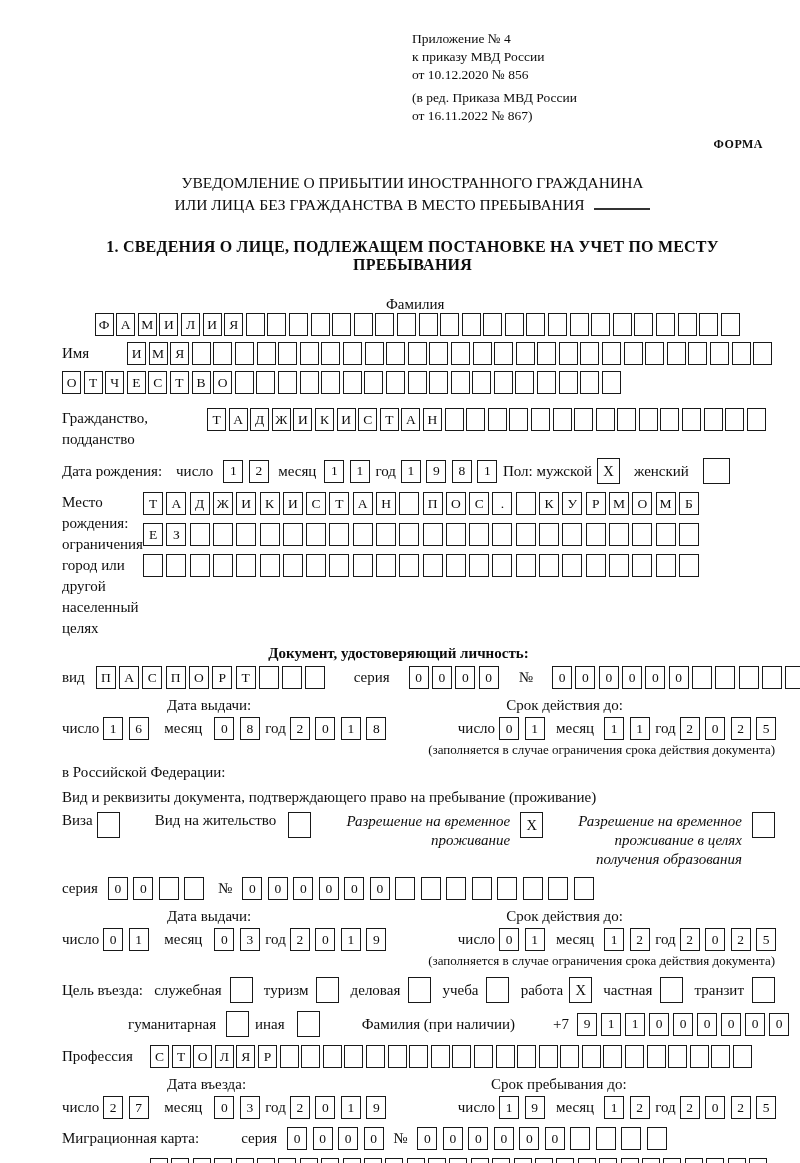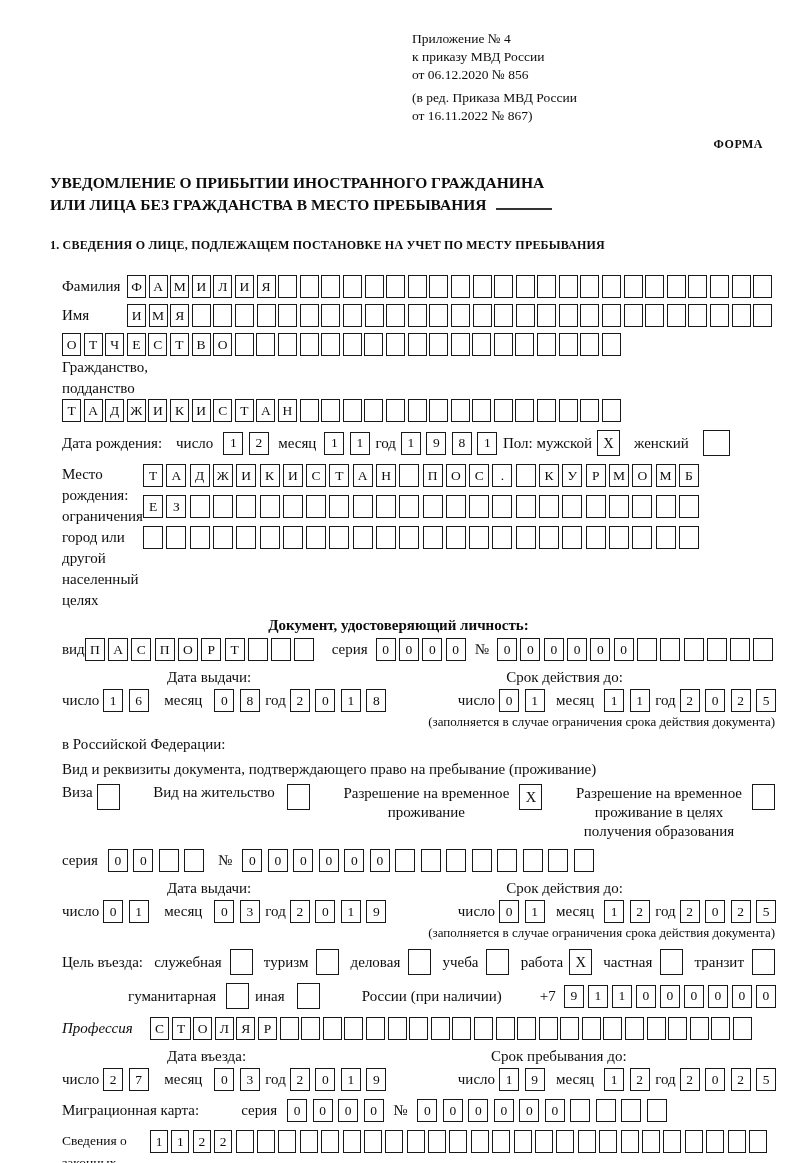--- a/index.html
+++ b/index.html
@@ -22,54 +22,54 @@
   .md .cell{width:20px;margin-right:3.3px;}          
   .sp .cell{width:20px;margin-right:5.5px;}          
   .ph .cell{width:20px;margin-right:4px;}            
   .rep .cell{width:18px;margin-right:3.4px;}         
   .cbx .cell{width:23px;height:26px;margin-right:0;font-size:14.5px;}
   .fem .cell{width:27px;}
   
   .hdr{margin-left:350px;width:363px;font-size:13.5px;line-height:18px;}
   .hdr .gap{height:5px;}
   .forma{text-align:right;margin:12px 12px 0 0;font-weight:bold;font-size:12px;letter-spacing:.5px;}
-  .title{font-weight:bold;font-size:15.5px;line-height:22px;margin:20px 0 8px -12px;}
+  .title{text-align:center;font-weight:normal;font-size:15.5px;line-height:22px;margin:20px 0 8px -12px;}
   .blank{display:inline-block;width:56px;border-bottom:2px solid #333;height:14px;margin-left:10px;}
-  .sec1{font-weight:bold;font-size:12px;margin:22px 0 0 -12px;letter-spacing:.2px;}
+  .sec1{font-weight:bold;font-size:16px;margin:22px 0 0 -12px;letter-spacing:.2px;text-align:center;}
   .note{font-size:13px;}
   .ctr-head{font-weight:bold;text-align:center;margin:6px 40px 0 0;}
   .titles{margin-top:8px;}
   .dates{margin-top:3px;}
-  .opt-lbl{text-align:center;line-height:19px;}
+  .opt-lbl{text-align:right;line-height:19px;font-style:italic;}
 </style>
 </head>
 <body>
 
 <div class="page">
 
   <div class="hdr">
     <div>Приложение № 4</div>
     <div>к приказу МВД России</div>
-    <div>от 06.12.2020 № 856</div>
+    <div>от 10.12.2020 № 856</div>
     <div class="gap"></div>
     <div>(в ред. Приказа МВД России</div>
     <div>от 16.11.2022 № 867)</div>
   </div>
   <div class="forma">ФОРМА</div>
 
   <div class="title">
     <div>УВЕДОМЛЕНИЕ О ПРИБЫТИИ ИНОСТРАННОГО ГРАЖДАНИНА</div>
     <div>
       <span>ИЛИ ЛИЦА БЕЗ ГРАЖДАНСТВА В МЕСТО ПРЕБЫВАНИЯ</span><span class="blank"></span>
     </div>
   </div>
 
   <div class="sec1">1. СВЕДЕНИЯ О ЛИЦЕ, ПОДЛЕЖАЩЕМ ПОСТАНОВКЕ НА УЧЕТ ПО МЕСТУ ПРЕБЫВАНИЯ</div>
 
-  <div class="r" style="margin-top:22px;">
+  <div class="r" style="margin-top:22px;flex-direction:column;">
     <span class="lbl" style="width:65px;">Фамилия</span>
     <span class="cells">
         <span class="cell">Ф</span>
         <span class="cell">А</span>
         <span class="cell">М</span>
         <span class="cell">И</span>
         <span class="cell">Л</span>
         <span class="cell">И</span>
         <span class="cell">Я</span>
         <span class="cell"></span>
@@ -158,21 +158,21 @@
         <span class="cell"></span>
         <span class="cell"></span>
         <span class="cell"></span>
         <span class="cell"></span>
         <span class="cell"></span>
         <span class="cell"></span>
         <span class="cell"></span>
       </span>
   </div>
 
-  <div class="r top" style="margin-top:1px;flex-direction:column;">
+  <div class="r top" style="margin-top:14px;">
     <span style="width:145px;line-height:21px;">
       <span>Гражданство,</span><br>
       <span>подданство</span>
     </span>
     <span class="cells">
         <span class="cell">Т</span>
         <span class="cell">А</span>
         <span class="cell">Д</span>
         <span class="cell">Ж</span>
         <span class="cell">И</span>
@@ -312,21 +312,21 @@
           <span class="cell"></span>
           <span class="cell"></span>
           <span class="cell"></span>
           <span class="cell"></span>
           <span class="cell"></span>
         </div>
     </span>
   </div>
 
   <div class="ctr-head">Документ, удостоверяющий личность:</div>
-  <div class="r" style="margin-top:4px;">
+  <div class="r" style="margin-top:4px;gap:11px;">
     <span class="lbl" style="width:48px;">вид</span>
     <span class="cells md">
         <span class="cell">П</span>
         <span class="cell">А</span>
         <span class="cell">С</span>
         <span class="cell">П</span>
         <span class="cell">О</span>
         <span class="cell">Р</span>
         <span class="cell">Т</span>
         <span class="cell"></span>
@@ -557,37 +557,37 @@
 
   <div class="r" style="margin-top:8px;">
     <span class="lbl" style="margin-left:66px;">гуманитарная</span>
     <span class="cells cbx" style="margin-left:10px;">
         <span class="cell"></span>
       </span>
     <span class="lbl" style="margin-left:6px;">иная</span>
     <span class="cells cbx" style="margin-left:12px;">
         <span class="cell"></span>
       </span>
-    <span class="lbl" style="margin-left:42px;">России (при наличии)</span>
+    <span class="lbl" style="margin-left:42px;">Фамилия (при наличии)</span>
     <span class="lbl" style="margin-left:38px;">+7</span>
     <span class="cells ph" style="margin-left:8px;">
         <span class="cell">9</span>
         <span class="cell">1</span>
         <span class="cell">1</span>
         <span class="cell">0</span>
         <span class="cell">0</span>
         <span class="cell">0</span>
         <span class="cell">0</span>
         <span class="cell">0</span>
         <span class="cell">0</span>
       </span>
   </div>
 
   <div class="r" style="margin-top:8px;">
-    <span class="lbl" style="width:88px;font-style:italic;">Профессия</span>
+    <span class="lbl" style="width:88px;">Профессия</span>
     <span class="cells">
         <span class="cell">С</span>
         <span class="cell">Т</span>
         <span class="cell">О</span>
         <span class="cell">Л</span>
         <span class="cell">Я</span>
         <span class="cell">Р</span>
         <span class="cell"></span>
         <span class="cell"></span>
         <span class="cell"></span>

